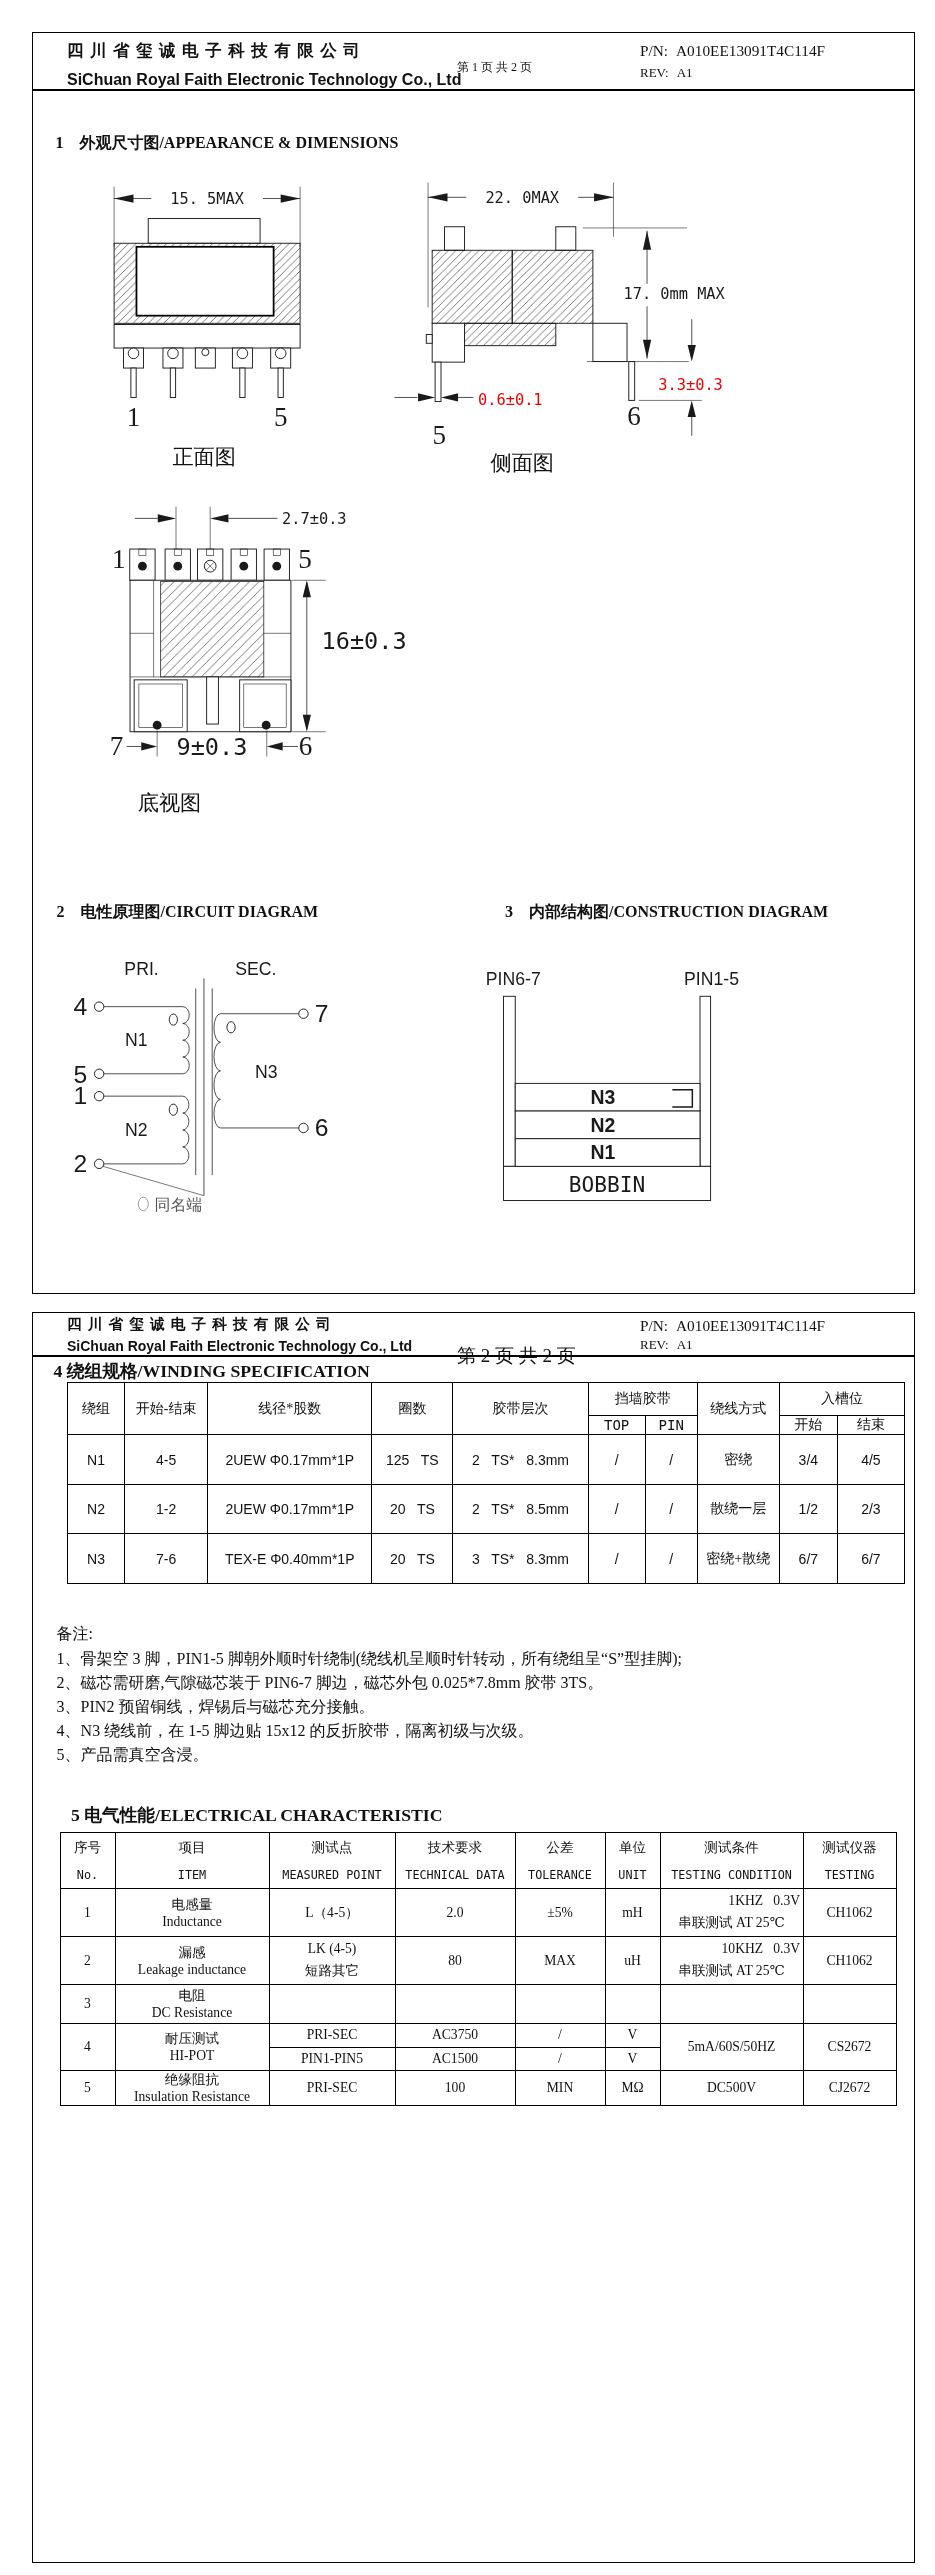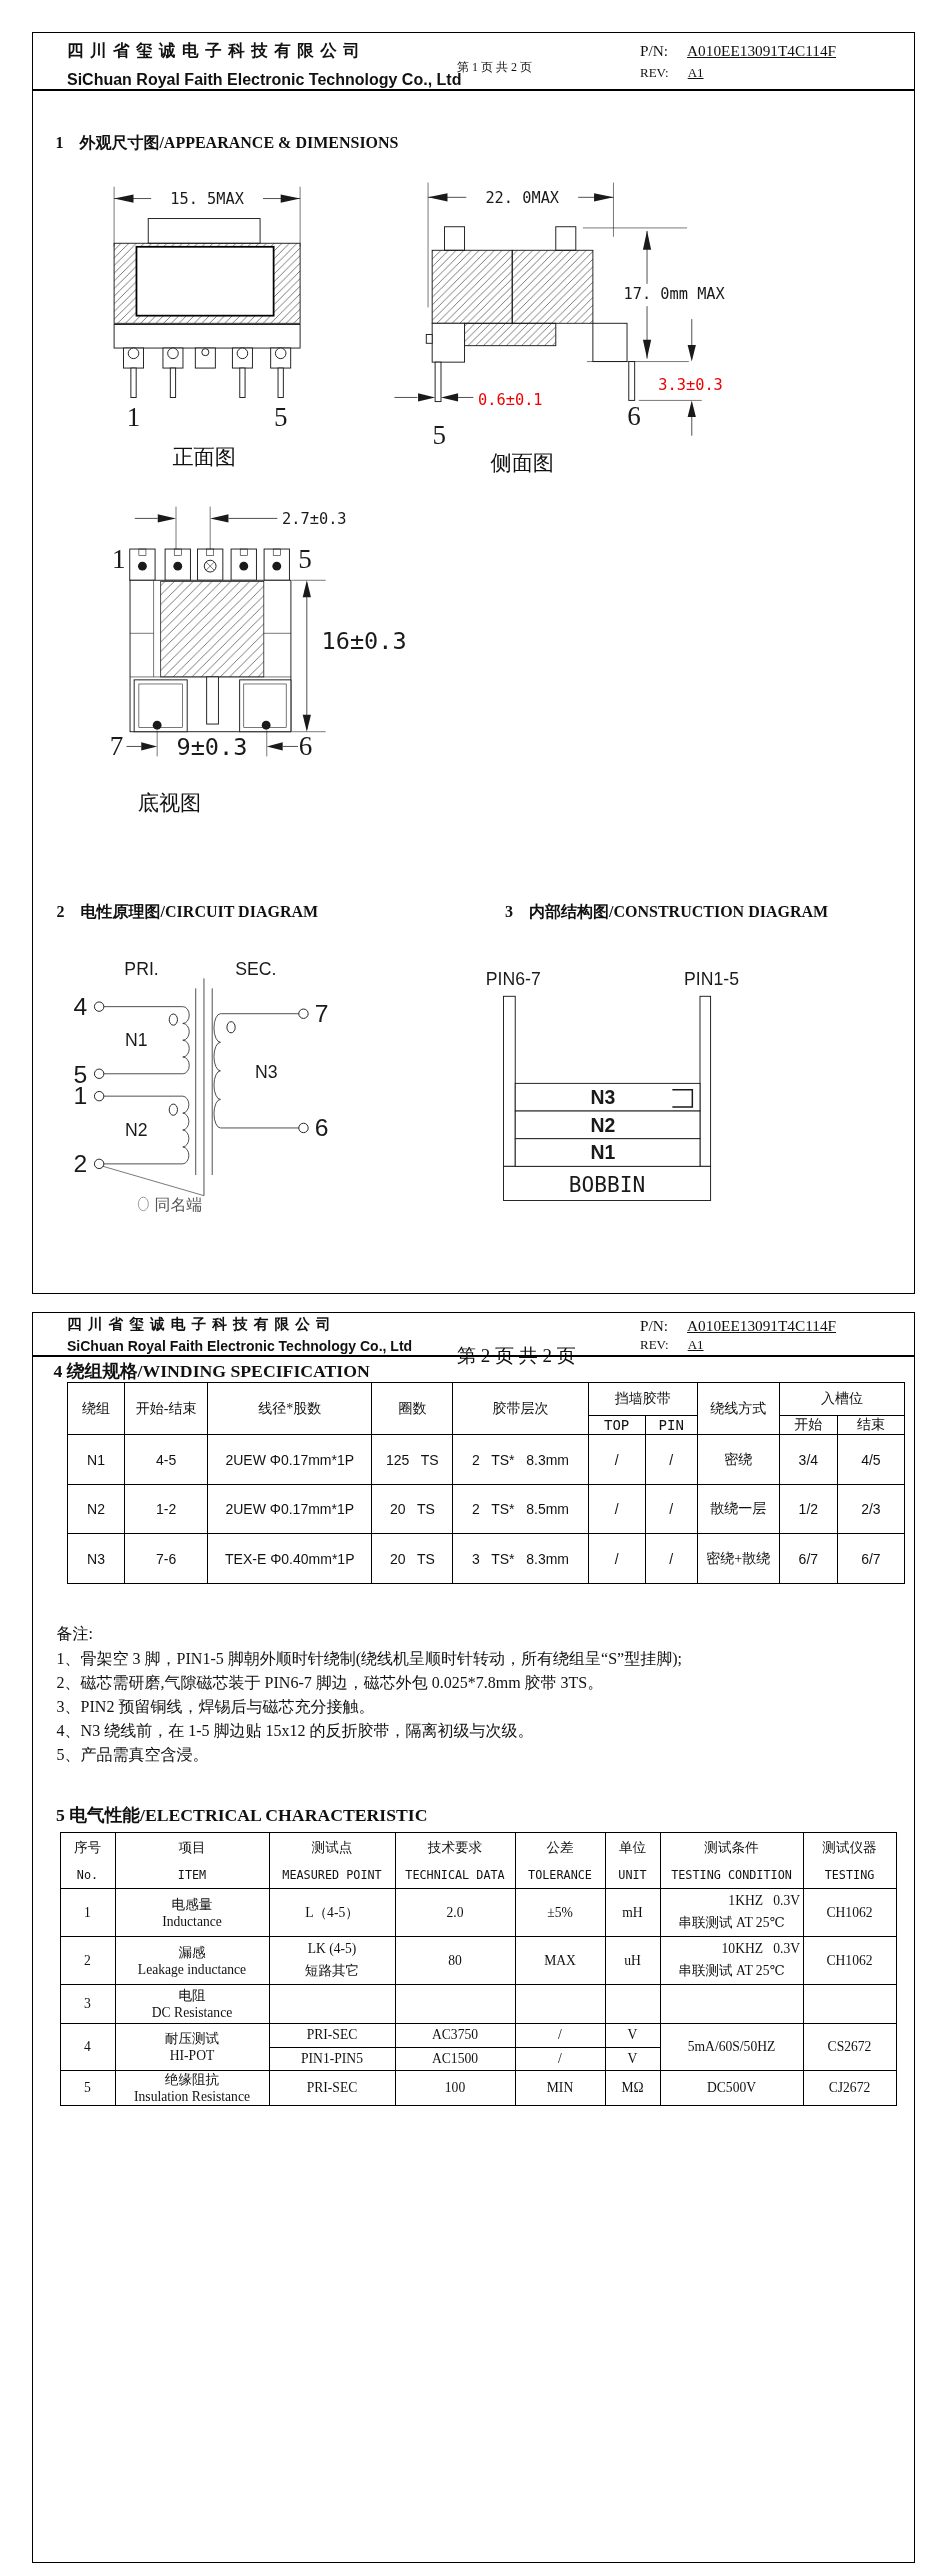--- a/index.html
+++ b/index.html
@@ -16,21 +16,21 @@
   .hdr-page{left:424px;top:26px;font-size:12px;white-space:pre;}
   #page2 .hdr-page{top:30px;font-size:19px;}
   .hdr-pn{left:607px;top:9.4px;font-size:15.3px;white-space:pre;}
   .hdr-rev{left:607px;top:32px;font-size:13px;white-space:pre;}
   #page2 .hdr-pn{top:3.5px;}
   #page2 .hdr-rev{top:23.6px;}
   .hdr-rule{left:0;width:100%;height:2.4px;background:#000;}
   #page1 .hdr-rule{top:56px;}
   #page2 .hdr-rule{top:42px;}
   .sec-title{font-size:16px;font-weight:bold;white-space:pre;}
-  .pn-val{margin-left:19px;text-decoration:underline;}
+  .pn-val{margin-left:8px;}
   
   table{border-collapse:collapse;table-layout:fixed;background:#fff;}
   .spec td,.spec th{border:1.2px solid #000;text-align:center;vertical-align:middle;
       font-weight:normal;padding:0 2.4px;overflow:hidden;}
   .spec{border:1.8px solid #000;}
   .wt th{font-size:14px;}
   .wt td{font-size:14px;font-family:"Liberation Sans","DejaVu Sans",sans-serif;}
   .wt td.cjk{font-family:"Liberation Serif","DejaVu Serif",serif;}
   .mono{font-family:"DejaVu Sans Mono","Liberation Mono",monospace;}
   .pre{white-space:pre;text-align:right;}
@@ -381,21 +381,21 @@
 
     <div class="abs" style="left:23.6px;top:311px;font-size:16px;">备注:</div>
     <div class="abs" style="left:23.6px;top:334px;">
       <div class="notes-item">1、骨架空 3 脚，PIN1-5 脚朝外顺时针绕制(绕线机呈顺时针转动，所有绕组呈“S”型挂脚);</div>
       <div class="notes-item">2、磁芯需研磨,气隙磁芯装于 PIN6-7 脚边，磁芯外包 0.025*7.8mm 胶带 3TS。</div>
       <div class="notes-item">3、PIN2 预留铜线，焊锡后与磁芯充分接触。</div>
       <div class="notes-item">4、N3 绕线前，在 1-5 脚边贴 15x12 的反折胶带，隔离初级与次级。</div>
       <div class="notes-item">5、产品需真空含浸。</div>
     </div>
 
-    <div class="abs sec-title" style="left:23px;top:490px;font-size:17.7px;">5 电气性能/ELECTRICAL CHARACTERISTIC</div>
+    <div class="abs sec-title" style="left:38px;top:490px;font-size:17.7px;">5 电气性能/ELECTRICAL CHARACTERISTIC</div>
 
     <table class="abs spec et" style="left:26.5px;top:519px;width:837px;">
       <colgroup>
         <col style="width:55px">
           <col style="width:154px">
           <col style="width:126px">
           <col style="width:120px">
         <col style="width:90px">
           <col style="width:55px">
           <col style="width:143px">

